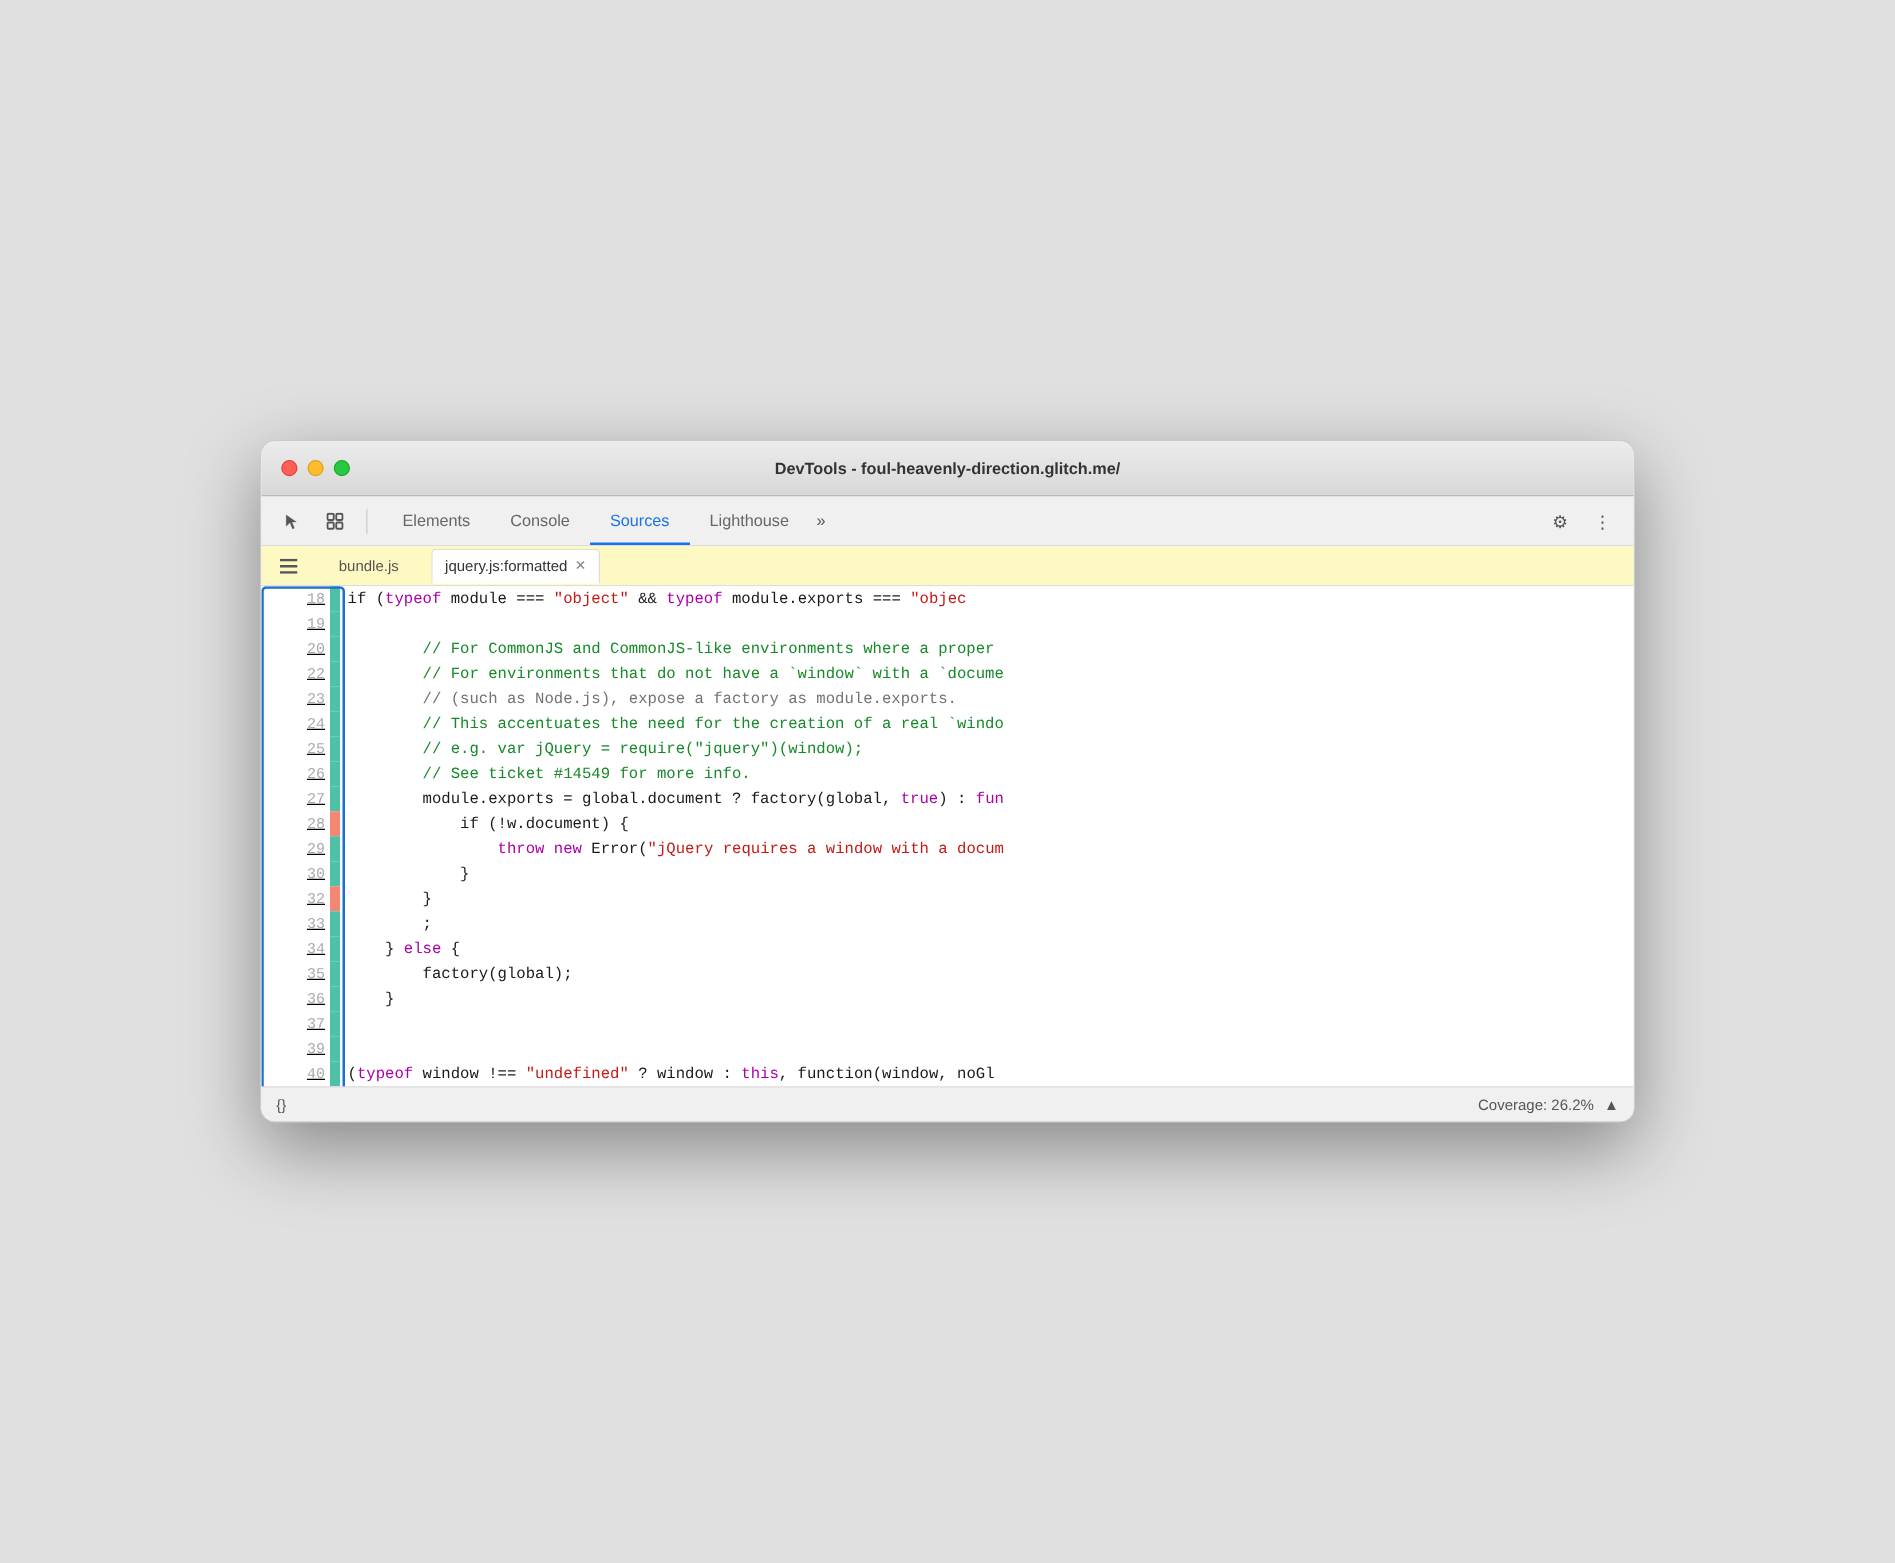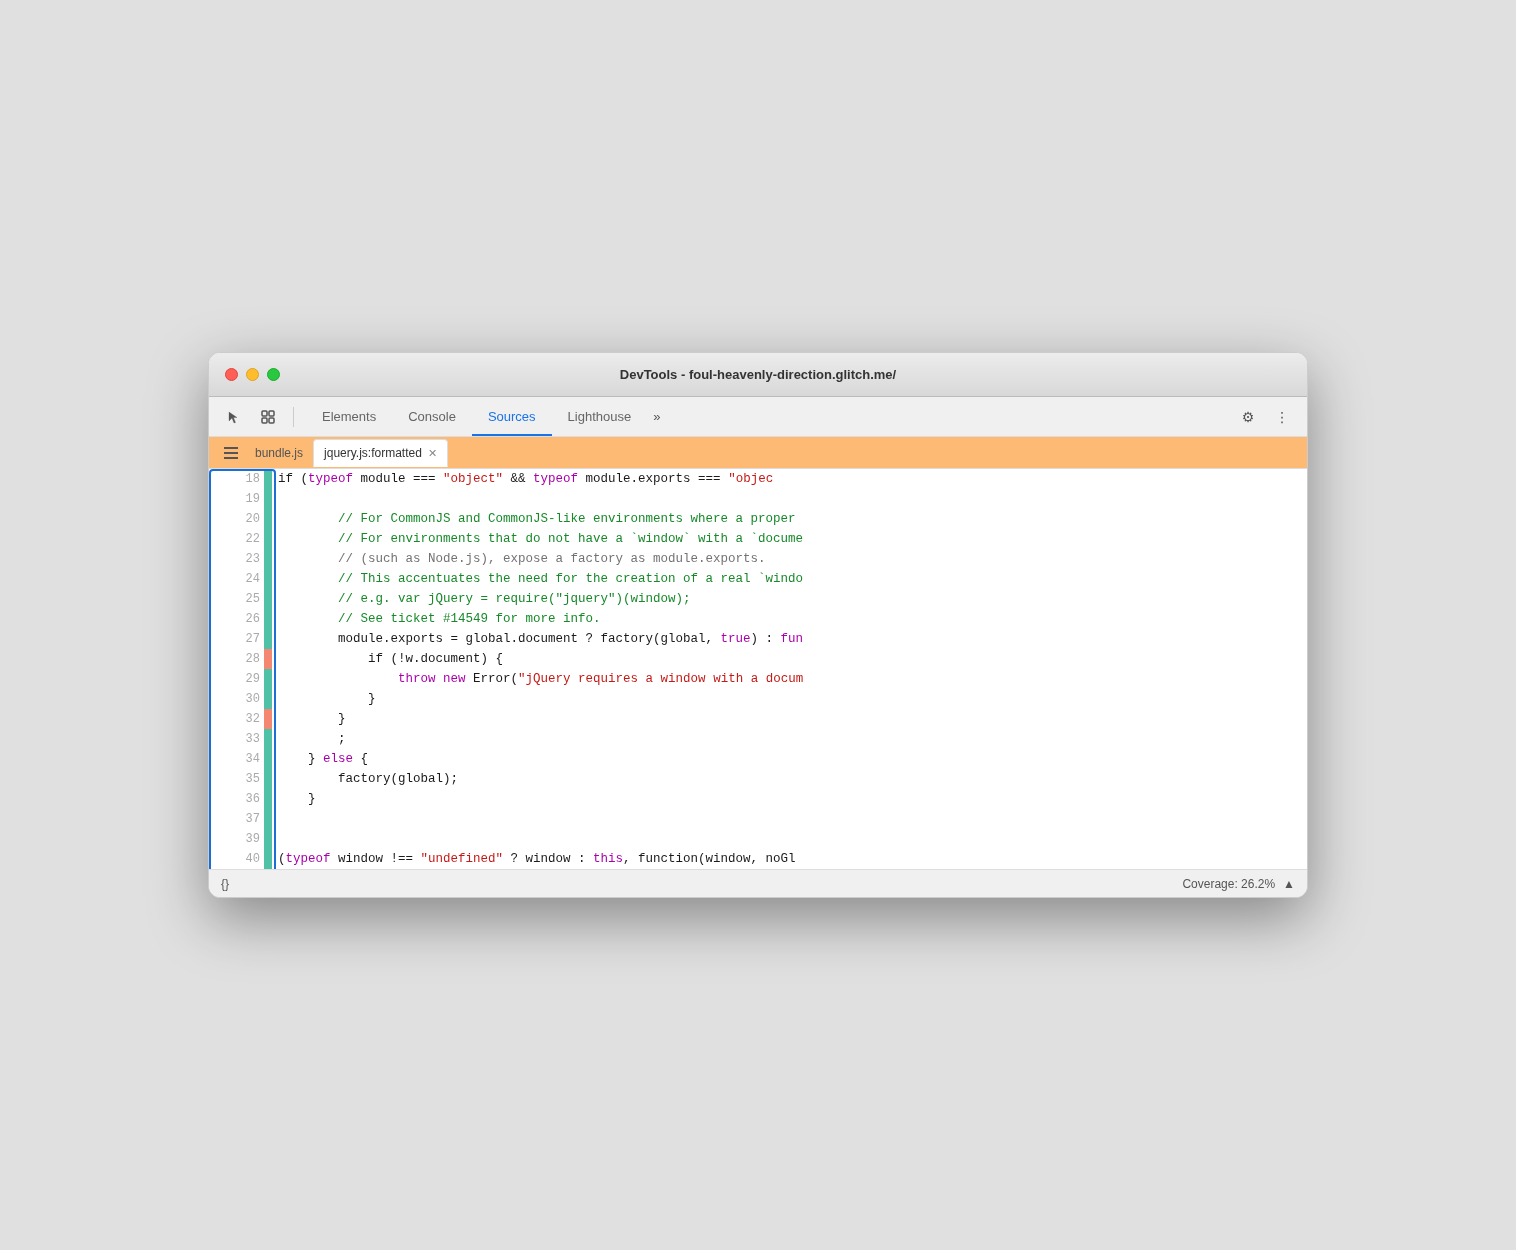--- a/index.html
+++ b/index.html
@@ -134,27 +134,27 @@
 
     .toolbar-right {
       display: flex;
       align-items: center;
       gap: 8px;
       margin-left: auto;
     }
 
     
     .file-tabs {
-      background: #fdba74;
+      background: #fef9c3;
       display: flex;
       align-items: center;
       height: 32px;
       border-bottom: 1px solid #ddd;
       padding-left: 8px;
-      gap: 0;
+      gap: 16px;
     }
 
     .file-tab-icon {
       width: 28px;
       height: 28px;
       display: flex;
       align-items: center;
       justify-content: center;
       cursor: pointer;
       color: #555;
@@ -242,20 +242,21 @@
       position: relative;
     }
 
     .line-num-area {
       width: 55px;
       display: flex;
       align-items: center;
       justify-content: flex-end;
       padding-right: 4px;
       flex-shrink: 0;
+      text-decoration: underline;
     }
 
     .line-num-text {
       font-size: 12px;
       color: #aaa;
       font-family: 'Courier New', monospace;
       line-height: 20px;
     }
 
     .coverage-strip {

